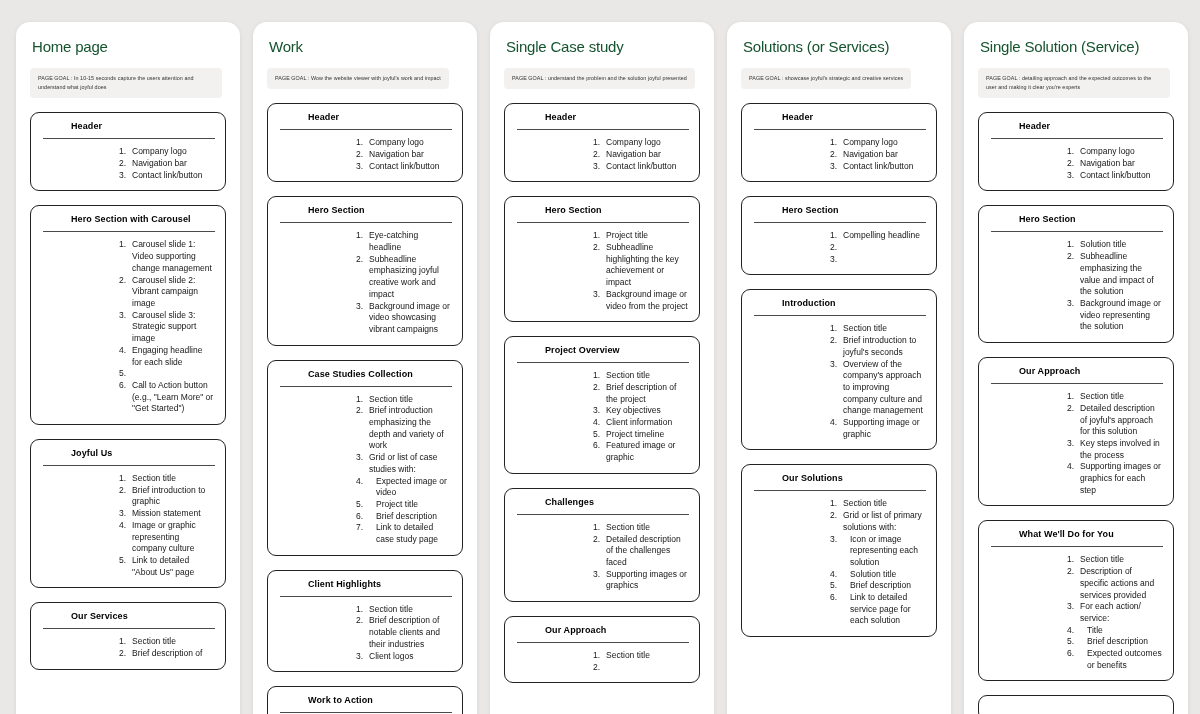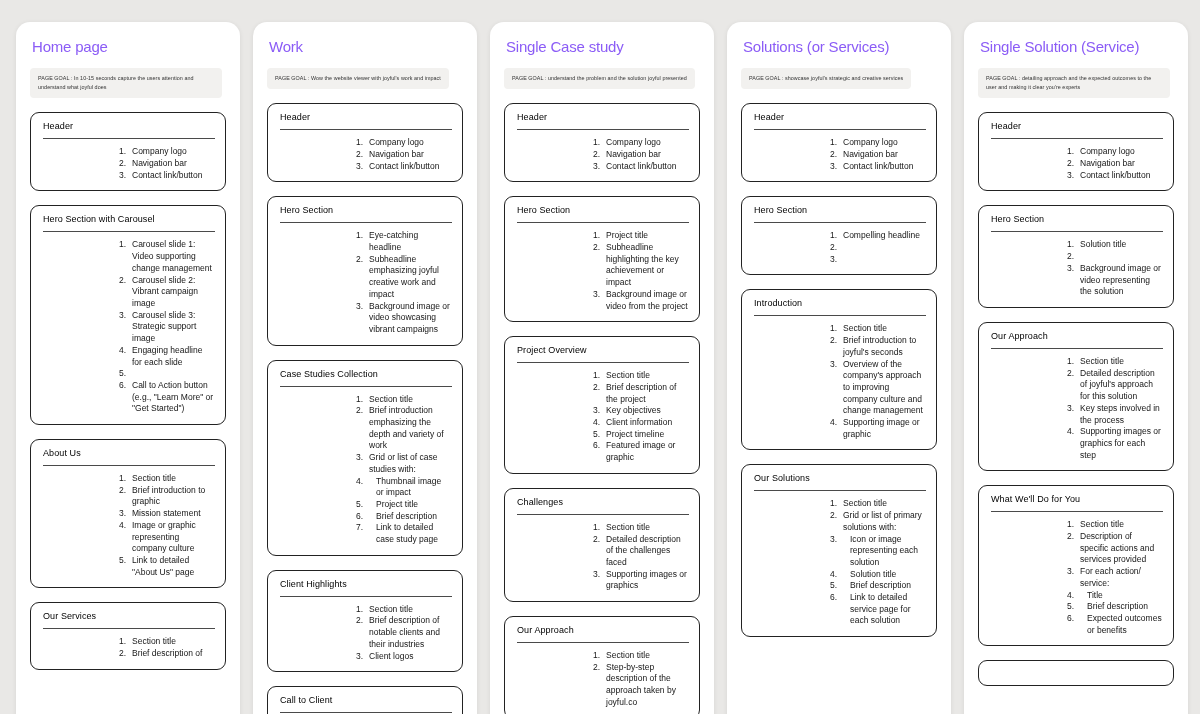--- a/index.html
+++ b/index.html
@@ -16,21 +16,21 @@
     align-items:flex-start;
   }
   .panel {
     width:224px; min-width:224px; height:900px;
     background:#ffffff;
     border-radius:14px;
     box-shadow:0 1px 5px rgba(0,0,0,0.08);
     padding:12px 14px 20px 14px;
   }
   .col-title {
-    font-size:15px; color:#8b5cf6;
+    font-size:15px; color:#14532d;
     letter-spacing:-0.2px;
     margin:4px 0 13px 2px;
     font-weight:400;
   }
   .goal {
     background:#f2f1ef;
     border-radius:4px;
     font-size:5.4px; line-height:1.7; color:#333;
     padding:6px 8px;
     margin:0 0 14px 0;
@@ -43,23 +43,24 @@
   .panel:nth-child(4) .goal { white-space:nowrap; max-width:none; }
   .card {
     border:1px solid #222;
     border-radius:9px;
     background:#fff;
     margin-bottom:14px;
     padding:8px 10px 9px 12px;
   }
   .card.partial { min-height:26px; }
   .card-title {
-    font-size:9px; font-weight:normal; color:#000;
+    font-size:9px; font-weight:bold; color:#000;
     letter-spacing:0.1px;
     line-height:11px;
+    margin-left:28px;
   }
   .divider {
     height:1px; background:#4a4a4a;
     border:none; margin:6px 0 7px 0;
   }
   .wf-list {
     list-style:none; margin:0; padding:0 0 0 76px;
   }
   .wf-item { display:flex; font-size:8.5px; line-height:11.7px; color:#161616; }
   .wf-num { flex:none; width:13px; }
@@ -114,21 +115,21 @@
           <li class="wf-item">
             <span class="wf-num">5.</span>
           </li>
           <li class="wf-item">
             <span class="wf-num">6.</span>
             <span class="wf-txt">Call to Action button (e.g., "Learn More" or "Get Started")</span>
           </li>
         </ol>
       </div>
       <div class="card">
-        <div class="card-title">About Us</div>
+        <div class="card-title">Joyful Us</div>
         <div class="divider"></div>
         <ol class="wf-list">
           <li class="wf-item">
             <span class="wf-num">1.</span>
             <span class="wf-txt">Section title</span>
           </li>
           <li class="wf-item">
             <span class="wf-num">2.</span>
             <span class="wf-txt">Brief introduction to graphic</span>
           </li>
@@ -211,21 +212,21 @@
           <li class="wf-item">
             <span class="wf-num">2.</span>
             <span class="wf-txt">Brief introduction emphasizing the depth and variety of work</span>
           </li>
           <li class="wf-item">
             <span class="wf-num">3.</span>
             <span class="wf-txt">Grid or list of case studies with:</span>
           </li>
           <li class="wf-item sub">
             <span class="wf-num">4.</span>
-            <span class="wf-txt">Thumbnail image or impact</span>
+            <span class="wf-txt">Expected image or video</span>
           </li>
           <li class="wf-item sub">
             <span class="wf-num">5.</span>
             <span class="wf-txt">Project title</span>
           </li>
           <li class="wf-item sub">
             <span class="wf-num">6.</span>
             <span class="wf-txt">Brief description</span>
           </li>
           <li class="wf-item sub">
@@ -246,21 +247,21 @@
             <span class="wf-num">2.</span>
             <span class="wf-txt">Brief description of notable clients and their industries</span>
           </li>
           <li class="wf-item">
             <span class="wf-num">3.</span>
             <span class="wf-txt">Client logos</span>
           </li>
         </ol>
       </div>
       <div class="card">
-        <div class="card-title">Call to Client</div>
+        <div class="card-title">Work to Action</div>
         <div class="divider"></div>
       </div>
     </div>
     <div class="panel">
       <div class="col-title">Single Case study</div>
       <div class="goal">PAGE GOAL : understand the problem and the solution joyful presented</div>
       <div class="card">
         <div class="card-title">Header</div>
         <div class="divider"></div>
         <ol class="wf-list">
@@ -347,21 +348,20 @@
       <div class="card">
         <div class="card-title">Our Approach</div>
         <div class="divider"></div>
         <ol class="wf-list">
           <li class="wf-item">
             <span class="wf-num">1.</span>
             <span class="wf-txt">Section title</span>
           </li>
           <li class="wf-item">
             <span class="wf-num">2.</span>
-            <span class="wf-txt">Step-by-step description of the approach taken by joyful.co</span>
           </li>
         </ol>
       </div>
     </div>
     <div class="panel">
       <div class="col-title">Solutions (or Services)</div>
       <div class="goal">PAGE GOAL : showcase joyful's strategic and creative services</div>
       <div class="card">
         <div class="card-title">Header</div>
         <div class="divider"></div>
@@ -473,20 +473,21 @@
       <div class="card">
         <div class="card-title">Hero Section</div>
         <div class="divider"></div>
         <ol class="wf-list">
           <li class="wf-item">
             <span class="wf-num">1.</span>
             <span class="wf-txt">Solution title</span>
           </li>
           <li class="wf-item">
             <span class="wf-num">2.</span>
+            <span class="wf-txt">Subheadline emphasizing the value and impact of the solution</span>
           </li>
           <li class="wf-item">
             <span class="wf-num">3.</span>
             <span class="wf-txt">Background image or video representing the solution</span>
           </li>
         </ol>
       </div>
       <div class="card">
         <div class="card-title">Our Approach</div>
         <div class="divider"></div>

